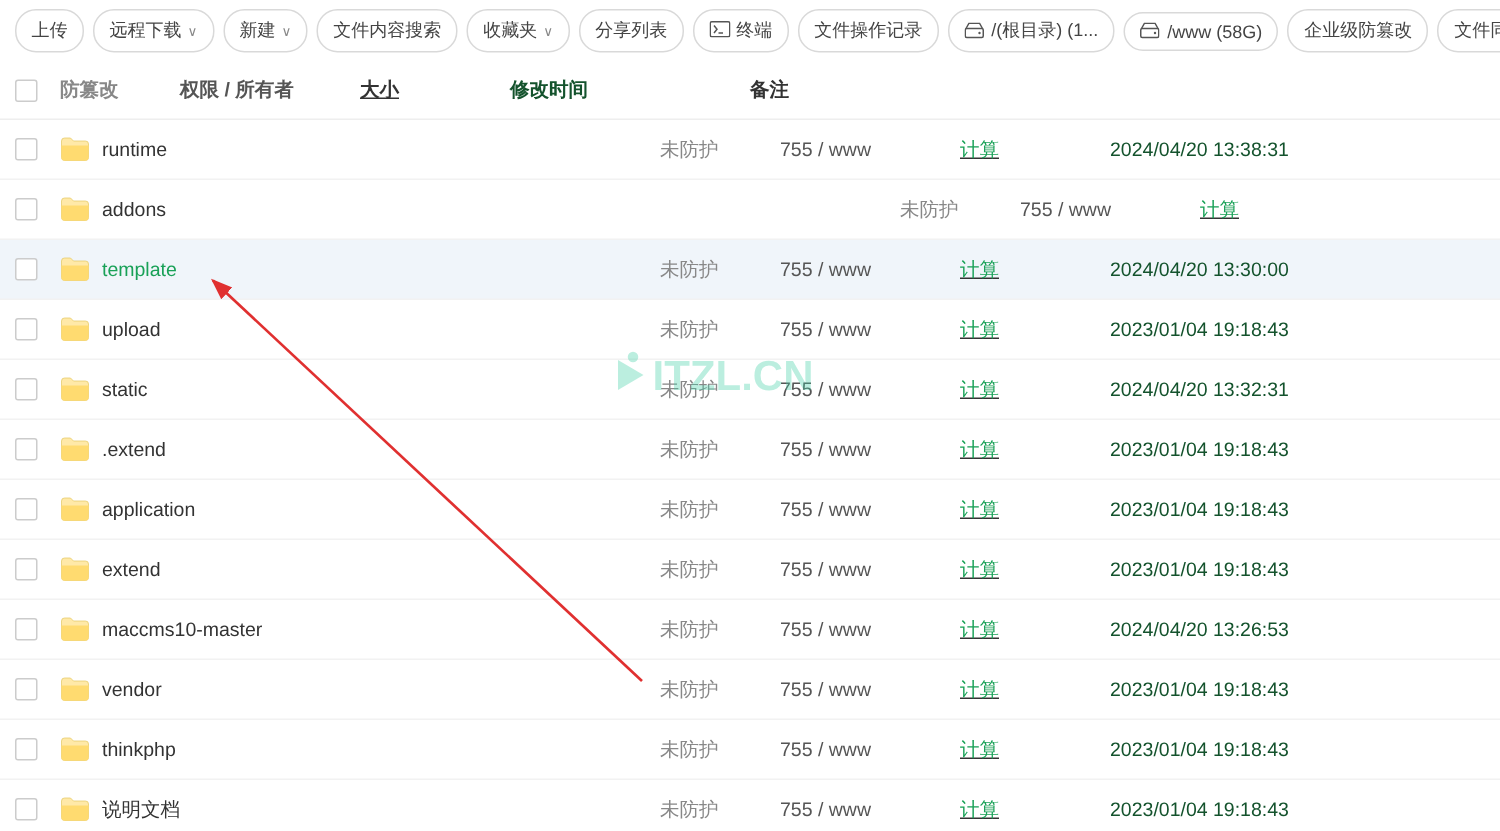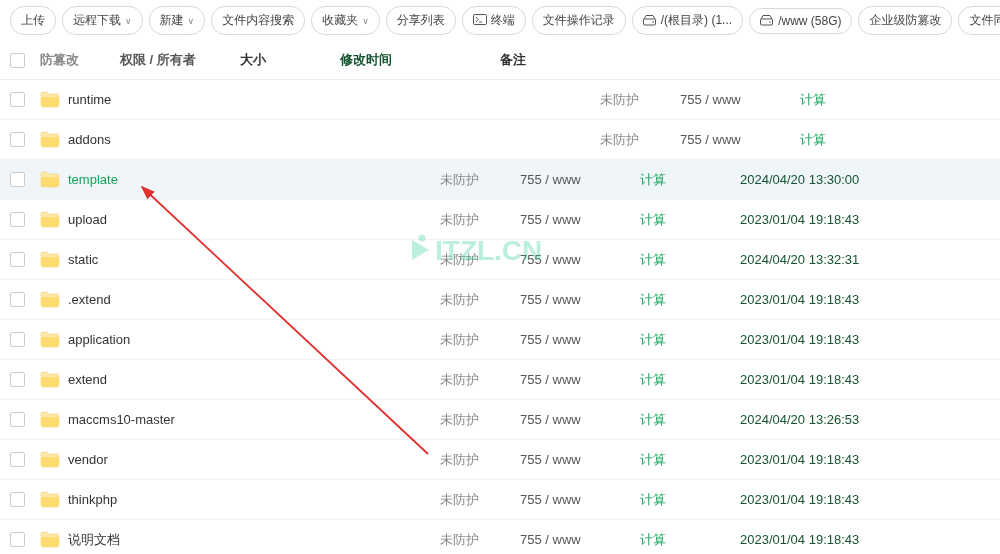--- a/index.html
+++ b/index.html
@@ -59,21 +59,21 @@
       align-items: center;
       border-bottom: 1px solid #f2f2f2;
       padding: 8px 10px;
       min-height: 40px;
     }
     .row.highlight { background: #f0f5fa; }
     .col-check { width: 30px; display: flex; align-items: center; }
     .col-name { flex: 1; display: flex; align-items: center; gap: 8px; }
     .col-protect { width: 80px; color: #888; }
     .col-perm { width: 120px; color: #555; }
-    .col-size { width: 100px; }
+    .col-size { width: 100px; text-decoration: underline; }
     .col-modified { width: 160px; color: #14532d; }
     .col-note { width: 90px; }
     .size-val { color: #19a157; cursor: pointer; }
     .checkbox {
       width: 15px;
       height: 15px;
       border: 1px solid #ccc;
       border-radius: 2px;
       background: #fff;
       cursor: pointer;
@@ -169,20 +169,21 @@
         <div class="col-name">
           <span class="folder-icon"><svg viewBox="0 0 20 17">
               <path d="M1 3 Q1 1 3 1 L7 1 L9 3 L17 3 Q19 3 19 5 L19 14 Q19 16 17 16 L3 16 Q1 16 1 14 Z" fill="#ffe9a8" stroke="#e6c967" stroke-width="0.5"></path>
               <path d="M1 6 L19 6 L19 14 Q19 16 17 16 L3 16 Q1 16 1 14 Z" fill="#ffdb70"></path>
             </svg></span>
           <span class="file-link">runtime</span>
         </div>
         <div class="col-protect">未防护</div>
         <div class="col-perm">755 / www</div>
         <div class="col-size"><span class="size-val">计算</span></div>
+        <div class="col-modified">2024/04/20 13:38:31</div>
         <div class="col-note"></div>
       </div>
       <div class="row">
         <div class="col-check">
           <div class="checkbox"></div>
         </div>
         <div class="col-name">
           <span class="folder-icon"><svg viewBox="0 0 20 17">
               <path d="M1 3 Q1 1 3 1 L7 1 L9 3 L17 3 Q19 3 19 5 L19 14 Q19 16 17 16 L3 16 Q1 16 1 14 Z" fill="#ffe9a8" stroke="#e6c967" stroke-width="0.5"></path>
               <path d="M1 6 L19 6 L19 14 Q19 16 17 16 L3 16 Q1 16 1 14 Z" fill="#ffdb70"></path>

